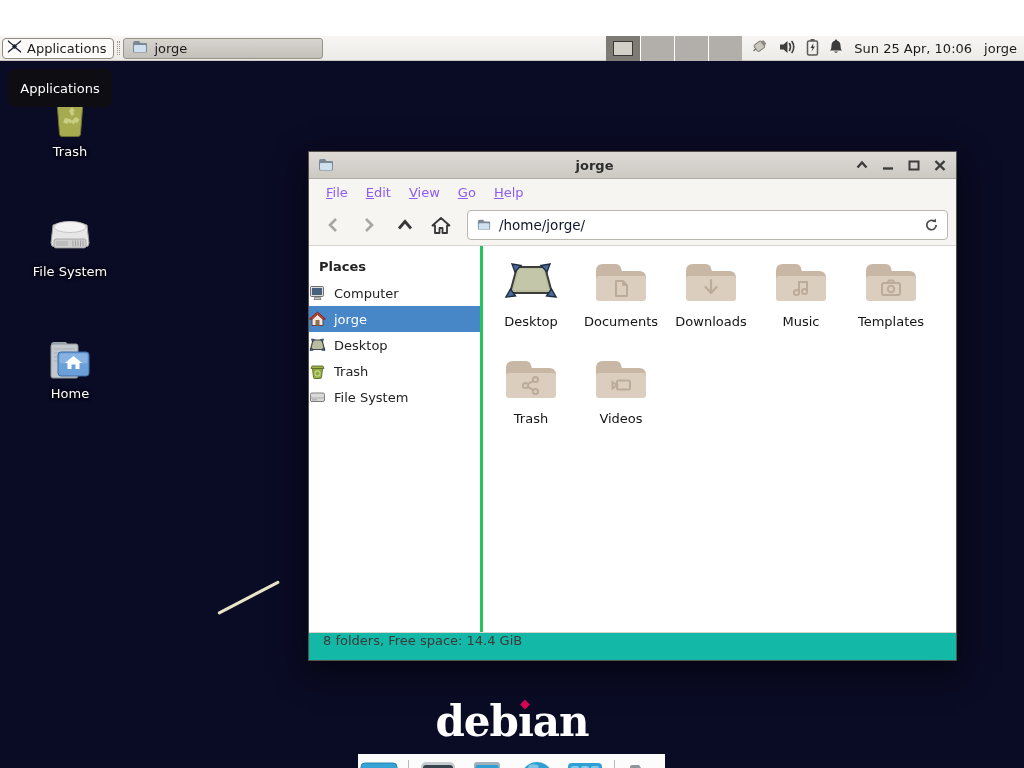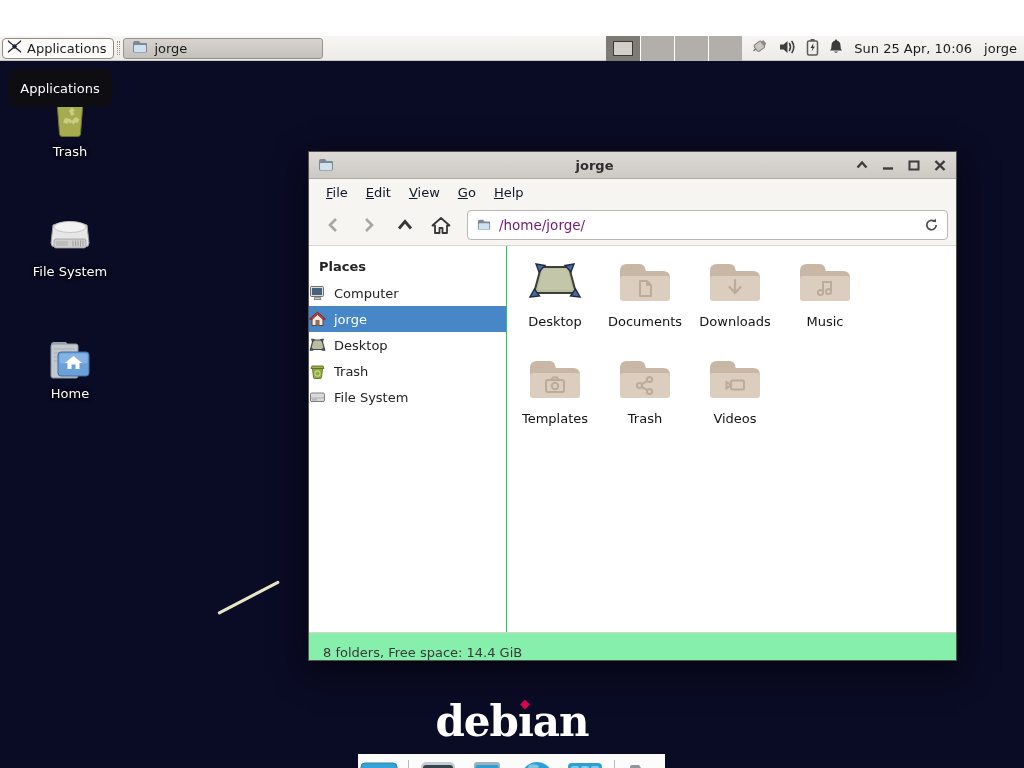--- a/index.html
+++ b/index.html
@@ -40,37 +40,37 @@
     transform:rotate(-27.5deg); transform-origin:left center; border-radius:2px; z-index:4; }
 
   
   .window { position:absolute; left:308px; top:115px; width:649px; height:510px; background:#fff;
     border:1px solid #55524c; box-shadow:0 10px 30px rgba(0,0,0,.55); z-index:20; display:flex; flex-direction:column; }
   .titlebar { height:27px; background:linear-gradient(#dedbd7,#ccc9c3); border-bottom:1px solid #aeaaa4;
     display:flex; align-items:center; padding:0 8px; }
   .titlebar .win-title { flex:1; text-align:center; font-weight:bold; color:#2d2d2d; }
   .win-btns { display:flex; gap:10px; align-items:center; }
   .win-btn { width:16px; height:16px; display:flex; align-items:center; justify-content:center; }
-  .menubar { height:26px; background:#f6f5f2; display:flex; align-items:center; padding:0 8px; color:#0f172a; }
+  .menubar { height:26px; background:#f6f5f2; display:flex; align-items:center; padding:0 8px; color:#8b5cf6; }
   .menu-item { padding:3px 9px; }
   .menu-item u { text-decoration:underline; }
   .toolbar { height:41px; background:#f6f5f2; border-bottom:1px solid #dad6d0; display:flex; align-items:center; padding:0 8px; gap:4px; }
   .tool-btn { width:32px; height:30px; display:flex; align-items:center; justify-content:center; border-radius:3px; }
   .path-field { flex:1; height:30px; margin-left:6px; background:#fff; border:1px solid #bab6b0; border-radius:4px;
     display:flex; align-items:center; padding:0 8px; gap:7px; }
-  .path-text { flex:1; color:#701a75; font-size:13.5px; }
+  .path-text { flex:1; color:#0f172a; font-size:13.5px; }
   .win-body { flex:1; display:flex; min-height:0; }
-  .sidebar { width:198px; background:#fff; border-right:1px solid #22c55e; padding-top:8px; color:#232323; }
+  .sidebar { width:174px; background:#fff; border-right:3px solid #22c55e; padding-top:8px; color:#232323; }
   .side-header { font-weight:bold; padding:5px 10px 6px 10px; }
   .side-item { height:26px; display:flex; align-items:center; gap:8px; }
   .side-item.selected { background:#4787c8; color:#fff; }
   .files { flex:1; background:#fff; padding:8px 0 0 3px; display:flex; flex-wrap:wrap; align-content:flex-start; }
   .file-cell { width:90px; height:97px; display:flex; flex-direction:column; align-items:center; padding-top:7px; }
   .file-cell .f-label { margin-top:8px; color:#141414; }
-  .statusbar { height:28px; background:#86efac; border-top:1px solid #d9d5cf; display:flex; align-items:flex-end;
+  .statusbar { height:28px; background:#14b8a6; border-top:1px solid #d9d5cf; display:flex; align-items:flex-start;
     padding-left:14px; color:#3a3a3a; }
 
   
   .debian-logo { position:absolute; left:0; top:661px; width:1024px; text-align:center; z-index:5;
     font-family:"DejaVu Serif","Liberation Serif",serif; font-weight:bold; font-size:42px; color:#fff; letter-spacing:-1px; }
   .debian-logo .i-wrap { position:relative; }
   .debian-logo .i-dot { position:absolute; left:50%; top:4px; width:7px; height:7px; background:#d70751;
     transform:translateX(-50%) rotate(45deg); }
 
   

